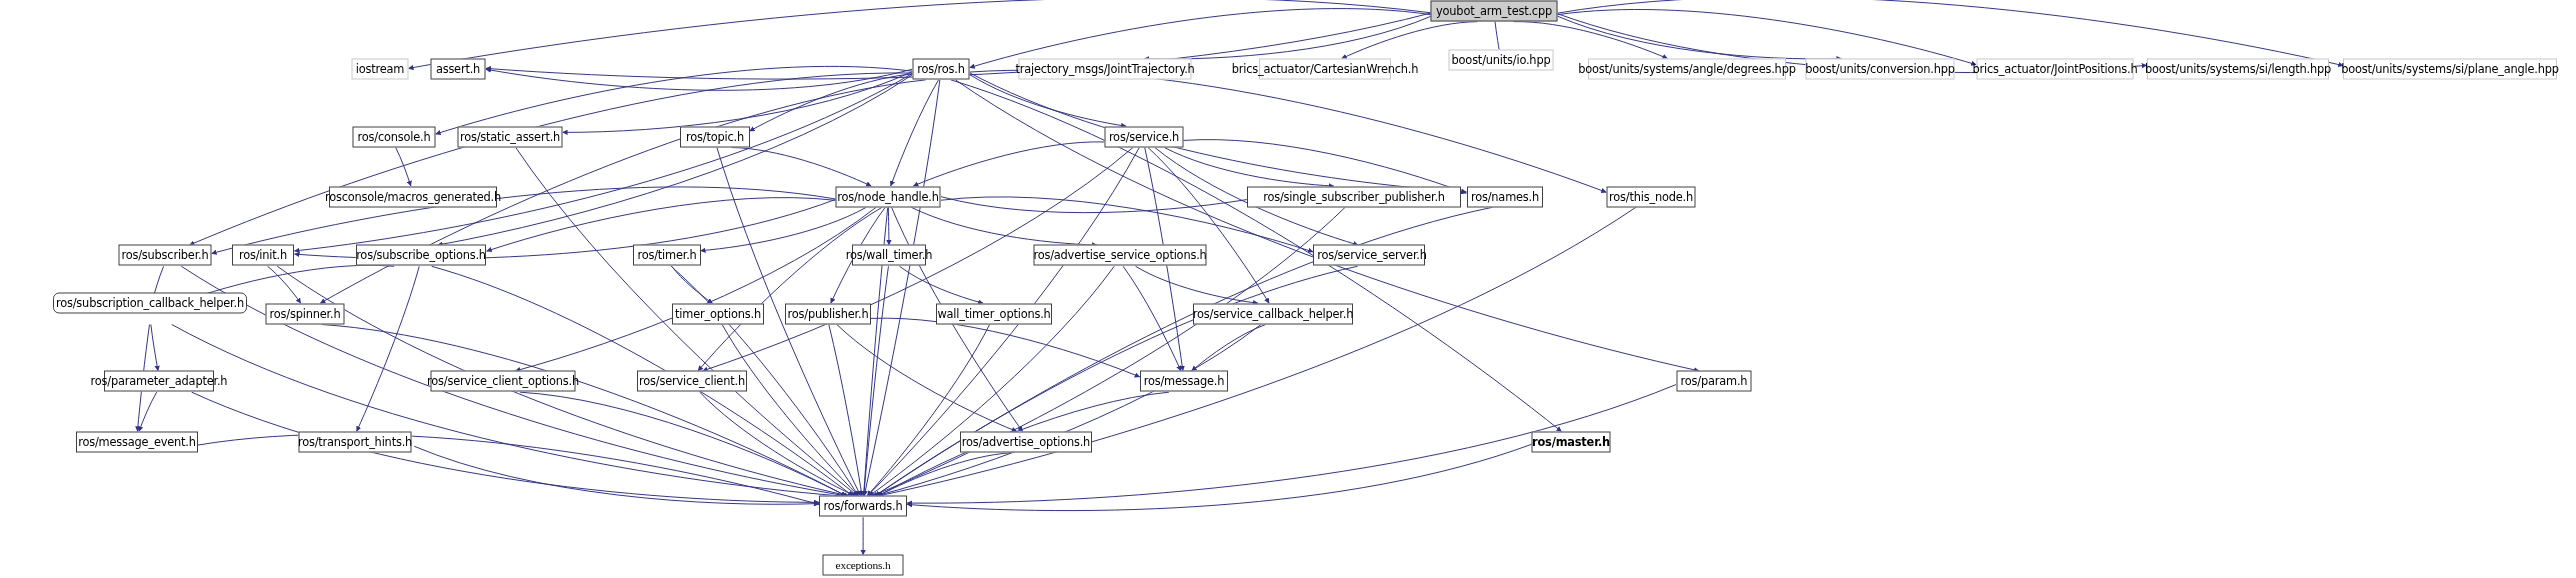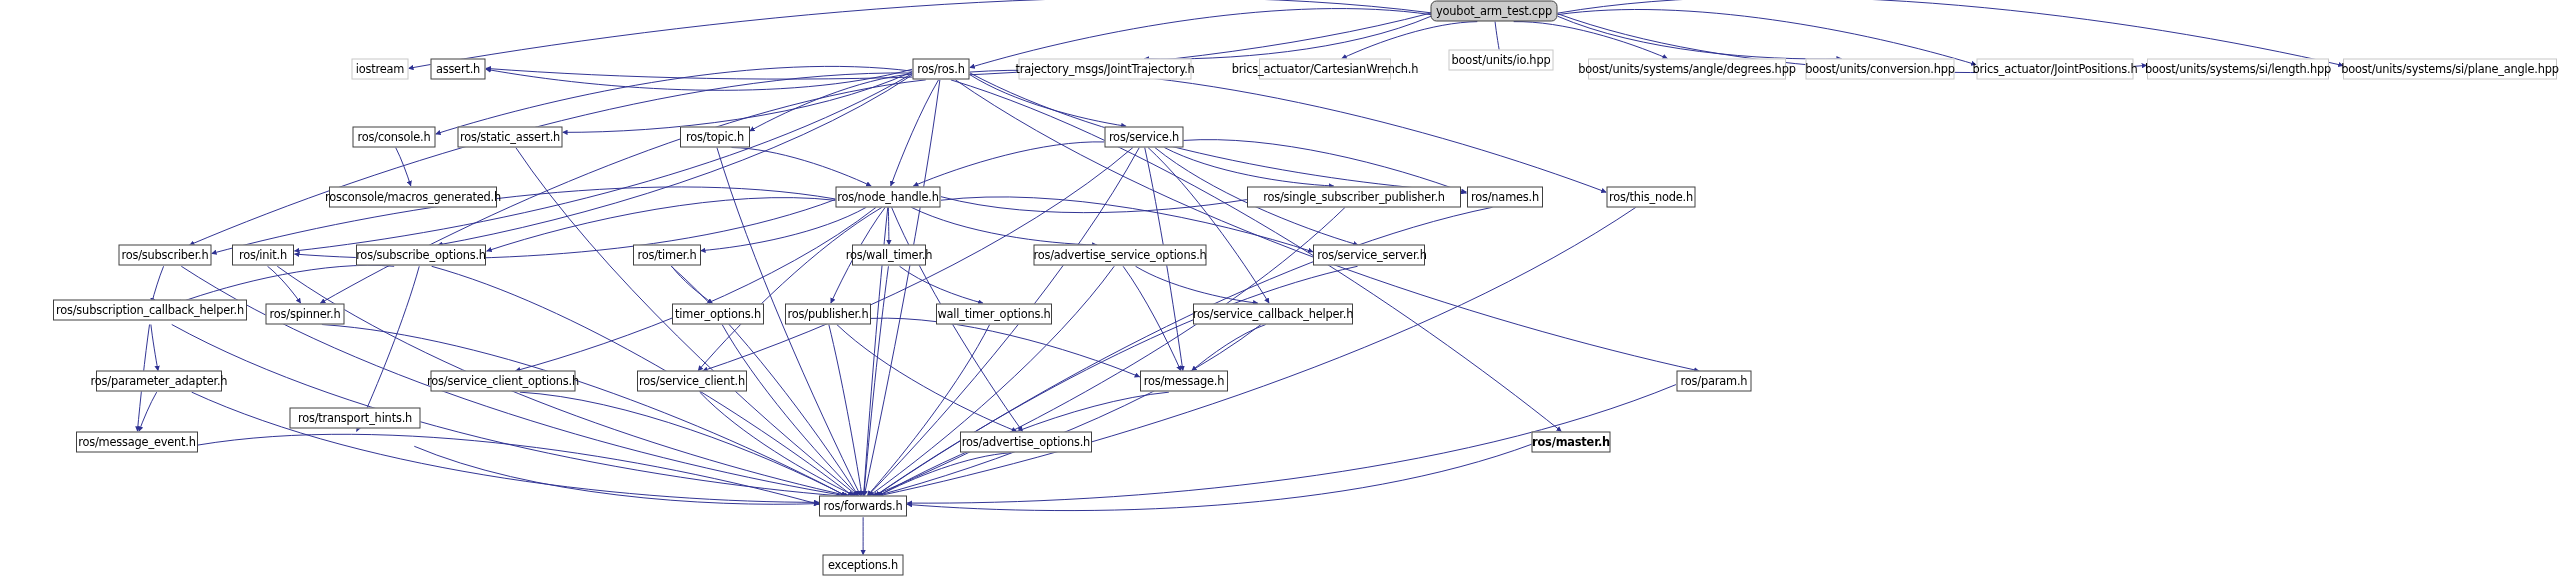--- a/index.html
+++ b/index.html
@@ -146,21 +146,21 @@
       <path d="M890.1801886792452,498.5 C940.6905543275083,551.2483070087585 1026.9922662660133,601.757691880474 1087.8198113207548,630.5" fill="none" stroke="#2e3192" stroke-width="1.25" marker-end="url(#arrowhead)"></path>
       <path d="M1486.9471698113207,498.5 C1366.0331783847537,510.22989193631304 1214.4071893206599,576.1211824601957 1117.0528301886793,630.5" fill="none" stroke="#2e3192" stroke-width="1.25" marker-end="url(#arrowhead)"></path>
       <path d="M2132,488.87948243992605 C1849.5575648189297,605.2191269731968 1434.6884780118312,641.7833074081556 1154,639.4739371534196" fill="none" stroke="#2e3192" stroke-width="1.25" marker-end="url(#arrowhead)"></path>
       <path d="M251.5,565.7827380952381 C494.66137028185705,525.4742747757132 824.4171064261607,580.7851404848208 1042,641.2666666666667" fill="none" stroke="#2e3192" stroke-width="1.25" marker-end="url(#arrowhead)"></path>
       <path d="M527,567.2976816074189 C675.7334270682404,629.9317543625251 894.1958919176502,645.2093186558673 1042,640.0964451313756" fill="none" stroke="#2e3192" stroke-width="1.25" marker-end="url(#arrowhead)"></path>
       <path d="M1286.2564024390244,575.5 C1231.2173463342053,579.1009550385246 1161.5914237759516,607.0380968990779 1116.7435975609756,630.5" fill="none" stroke="#2e3192" stroke-width="1.25" marker-end="url(#arrowhead)"></path>
       <path d="M1949,564.5027746947836 C1716.607176777956,650.8171107360077 1380.4169854862225,659.2888523676074 1154,641.1968923418424" fill="none" stroke="#2e3192" stroke-width="1.25" marker-end="url(#arrowhead)"></path>
       <path d="M1098,657.5 C1098,671.9 1098,692.06 1098,705.5" fill="none" stroke="#2e3192" stroke-width="1.25" marker-end="url(#arrowhead)"></path>
     </svg>
   <div id="node-layer">
-      <div class="node root" style="left: 1494px; top: 11px; width: 127px; border-radius: 6px;">
+      <div class="node root" style="left: 1494px; top: 11px; width: 127px;">
         <span class="node-label">youbot_arm_test.cpp</span>
       </div>
       <div class="node ext" style="left: 380px; top: 69px; width: 57px;">
         <span class="node-label">iostream</span>
       </div>
       <div class="node" style="left: 458px; top: 69px; width: 55px;">
         <span class="node-label">assert.h</span>
       </div>
       <div class="node" style="left: 941px; top: 69px; width: 57px;">
         <span class="node-label">ros/ros.h</span>
@@ -230,66 +230,66 @@
       </div>
       <div class="node" style="left: 889px; top: 255px; width: 74px;">
         <span class="node-label">ros/wall_timer.h</span>
       </div>
       <div class="node" style="left: 1120px; top: 255px; width: 173px;">
         <span class="node-label">ros/advertise_service_options.h</span>
       </div>
       <div class="node" style="left: 1369px; top: 255px; width: 112px; padding-left: 6px;">
         <span class="node-label">ros/service_server.h</span>
       </div>
-      <div class="node" style="left: 150px; top: 310px; width: 194px;">
+      <div class="node" style="left: 150px; top: 303px; width: 194px; border-radius: 6px;">
         <span class="node-label">ros/subscription_callback_helper.h</span>
       </div>
       <div class="node" style="left: 305px; top: 314px; width: 79px;">
         <span class="node-label">ros/spinner.h</span>
       </div>
       <div class="node" style="left: 718px; top: 314px; width: 92px;">
         <span class="node-label">timer_options.h</span>
       </div>
       <div class="node" style="left: 828px; top: 314px; width: 86px;">
         <span class="node-label">ros/publisher.h</span>
       </div>
       <div class="node" style="left: 994px; top: 314px; width: 116px;">
         <span class="node-label">wall_timer_options.h</span>
       </div>
       <div class="node" style="left: 1273px; top: 314px; width: 160px;">
         <span class="node-label">ros/service_callback_helper.h</span>
       </div>
-      <div class="node" style="left: 159px; top: 381px; width: 126px;">
+      <div class="node" style="left: 159px; top: 381px; width: 110px;">
         <span class="node-label">ros/parameter_adapter.h</span>
       </div>
       <div class="node" style="left: 503px; top: 381px; width: 145px;">
         <span class="node-label">ros/service_client_options.h</span>
       </div>
       <div class="node" style="left: 692px; top: 381px; width: 110px;">
         <span class="node-label">ros/service_client.h</span>
       </div>
       <div class="node" style="left: 1184px; top: 381px; width: 88px;">
         <span class="node-label">ros/message.h</span>
       </div>
       <div class="node" style="left: 1714px; top: 381px; width: 75px;">
         <span class="node-label">ros/param.h</span>
       </div>
       <div class="node" style="left: 137px; top: 442px; width: 122px;">
         <span class="node-label">ros/message_event.h</span>
       </div>
-      <div class="node" style="left: 355px; top: 418px; width: 131px;">
+      <div class="node" style="left: 355px; top: 442px; width: 113px;">
         <span class="node-label">ros/transport_hints.h</span>
       </div>
       <div class="node" style="left: 1026px; top: 442px; width: 132px;">
         <span class="node-label">ros/advertise_options.h</span>
       </div>
       <div class="node" style="left: 1571px; top: 442px; width: 79px; font-weight: bold;">
         <span class="node-label">ros/master.h</span>
       </div>
       <div class="node" style="left: 863px; top: 506px; width: 88px;">
         <span class="node-label">ros/forwards.h</span>
       </div>
-      <div class="node" style="left: 863px; top: 565px; width: 81px;">
+      <div class="node" style="left: 863px; top: 565px; width: 81px; font-family: Liberation Serif, serif;">
         <span class="node-label">exceptions.h</span>
       </div>
     </div>
 </div>
 
 
 </body></html>

